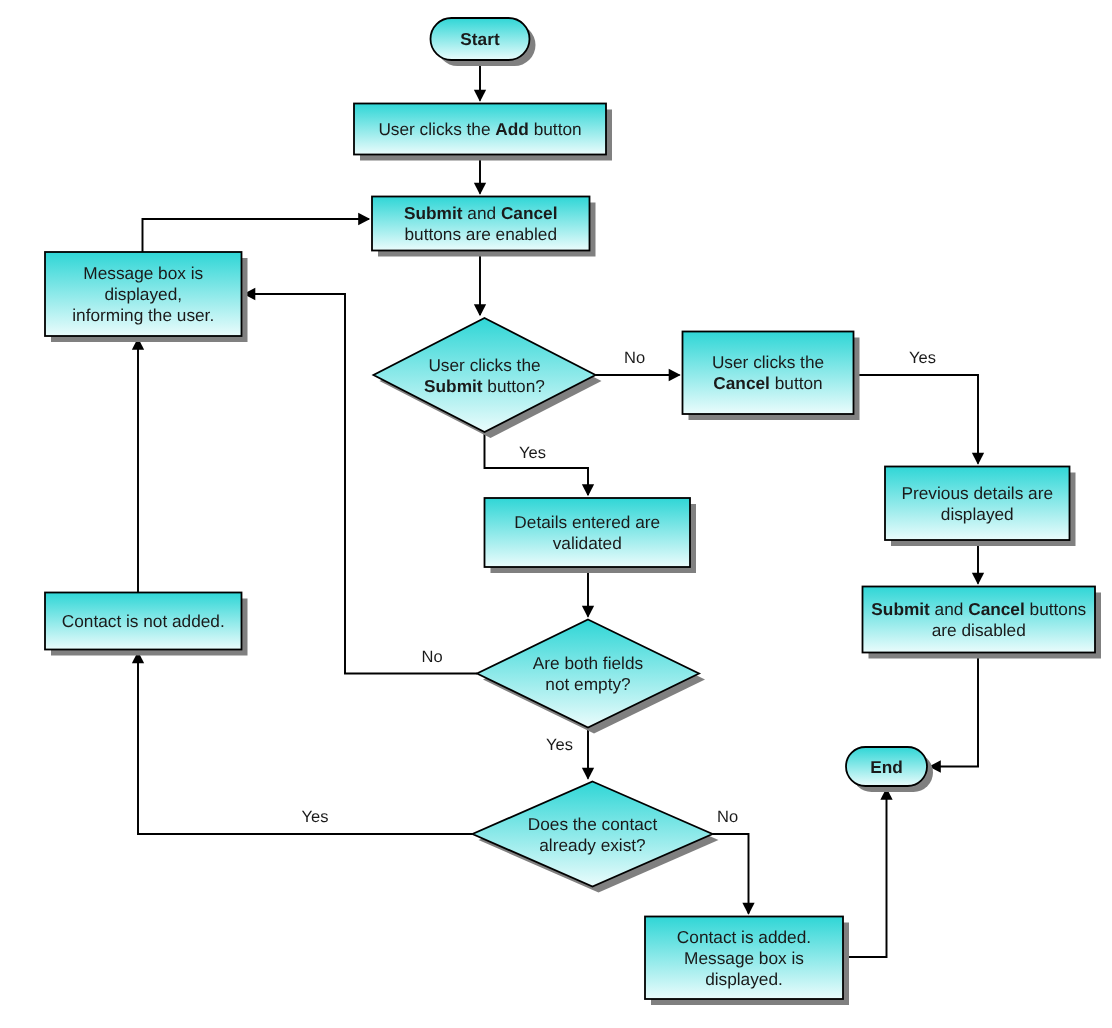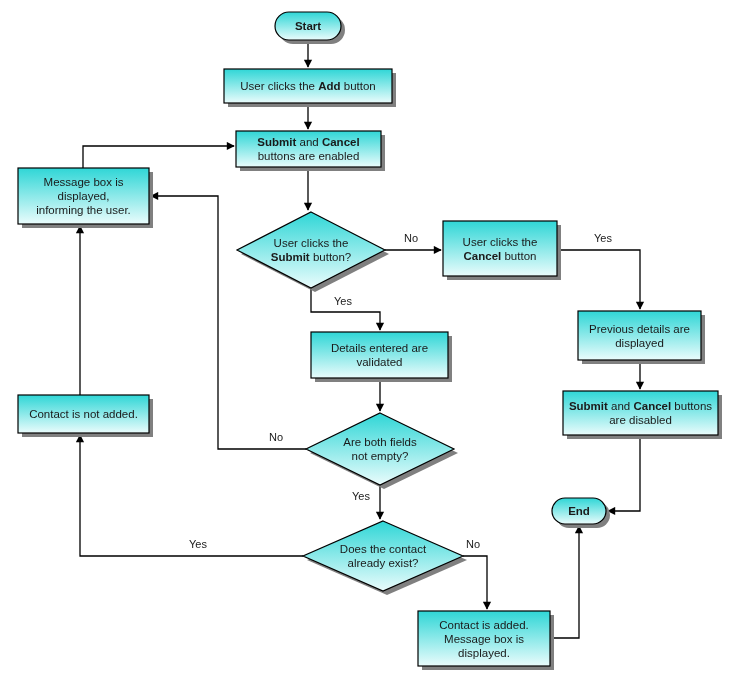--- a/index.html
+++ b/index.html
@@ -10,20 +10,21 @@
   body {
     width: 741px;
     height: 685px;
     font-family: "Liberation Sans", sans-serif;
     overflow: hidden;
   }
   #flowchart-root {
     position: relative;
     width: 593px;
     height: 685px;
+    margin-left: 12px;
   }
   svg#flow-svg {
     display: block;
     width: 741px;
     height: 685px;
   }
   .node-text {
     font-family: "Liberation Sans", sans-serif;
     font-size: 11.5px;
     fill: #1a1a1a;

